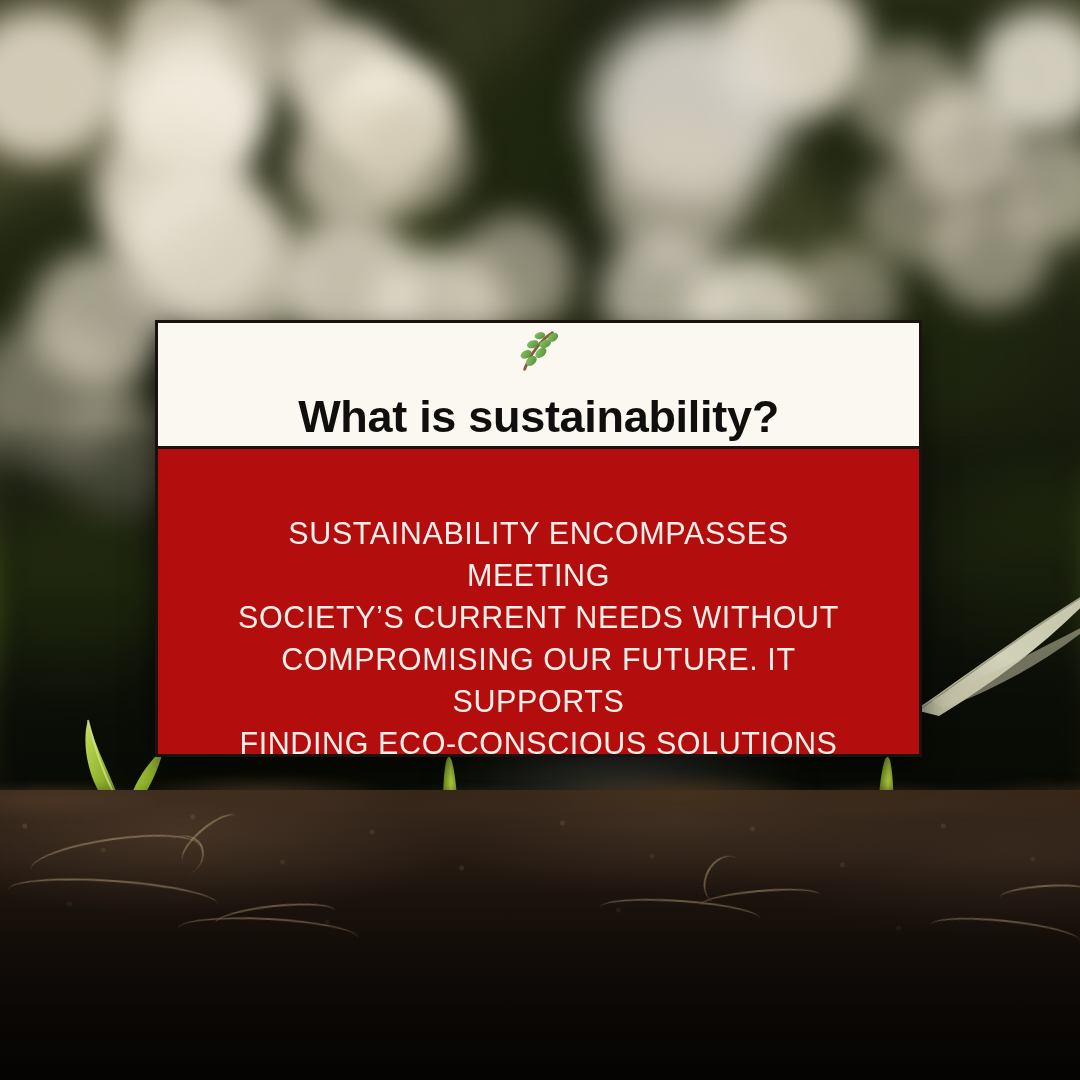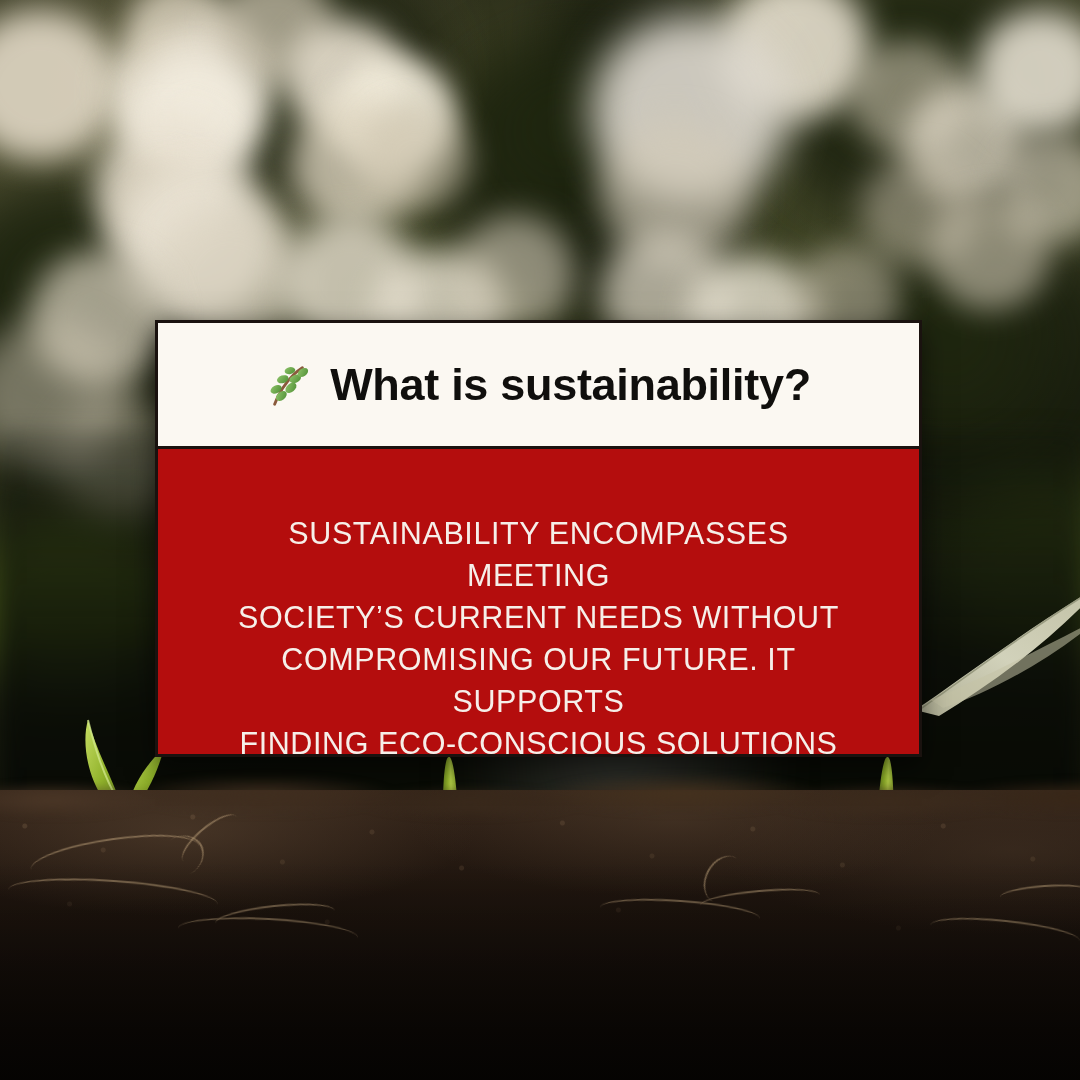--- a/index.html
+++ b/index.html
@@ -138,20 +138,21 @@
     box-shadow:0 10px 26px rgba(0,0,0,.55);
     overflow:hidden;
     z-index:5;
   }
   .card-header{
     height:126px;
     background:#fbf8f2;
     border-bottom:3px solid #1a120f;
     display:flex; align-items:center; justify-content:center;
     gap:18px;
+    flex-direction:column;
   }
   .leaf-icon{ width:46px; height:46px; flex:0 0 auto; display:block; }
   .card-title{
     font-family:"Liberation Sans", sans-serif;
     font-size:45px;
     font-weight:bold;
     letter-spacing:-.3px;
     color:#100f0d;
     white-space:nowrap;
   }

